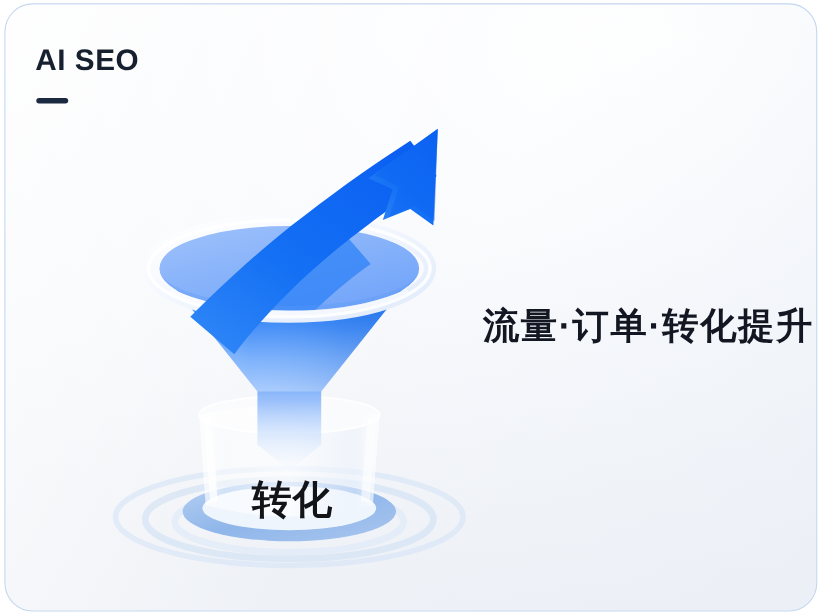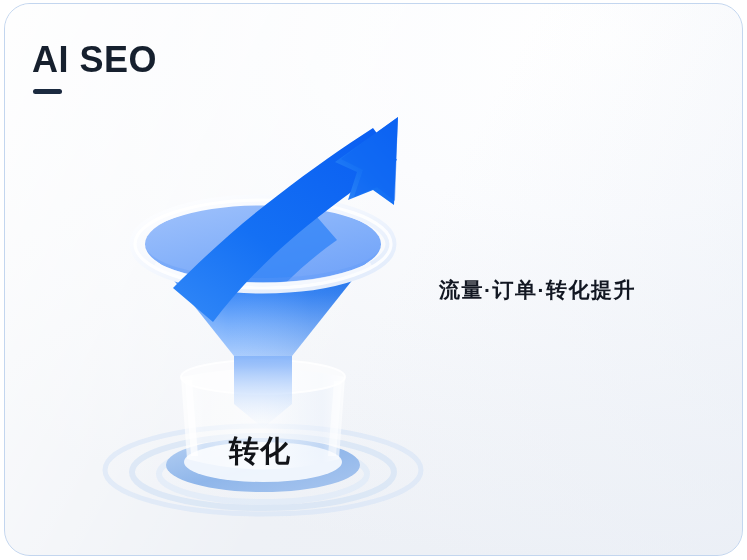--- a/index.html
+++ b/index.html
@@ -42,58 +42,58 @@
         rgba(255,255,255,0.50) 26%,
         rgba(255,255,255,0.00) 52%,
         rgba(233,238,246,0.55) 100%);
     pointer-events: none;
   }
   
   .title {
     position: absolute;
     left: 27px;
     top: 38px;
-    font-size: 36px;
+    font-size: 27px;
     font-weight: 700;
     letter-spacing: 0.5px;
     color: #16202e;
     line-height: 1;
     white-space: nowrap;
   }
   .title-rule {
     position: absolute;
     left: 28px;
     top: 85px;
     width: 29px;
     height: 5px;
     border-radius: 3px;
     background: #1b2a40;
   }
   
   .headline {
     position: absolute;
     left: 434px;
     top: 275px;
-    font-size: 21px;
+    font-size: 33px;
     font-weight: 700;
     color: #121722;
     letter-spacing: 1.5px;
     line-height: 1;
     white-space: nowrap;
   }
   
   .lbl {
     position: absolute;
     font-weight: 700;
     color: #121418;
     line-height: 1;
     white-space: nowrap;
   }
   .lbl-traffic { left: 228px; top: 155px; font-size: 30px; letter-spacing: 1px; }
-  .lbl-convert { left: 224px; top: 432px; font-size: 30px; letter-spacing: 1px; }
+  .lbl-convert { left: 224px; top: 432px; font-size: 36px; letter-spacing: 1px; }
 
   .art {
     position: absolute;
     left: 0;
     top: 0;
     width: 747px;
     height: 560px;
     pointer-events: none;
   }
 </style>

